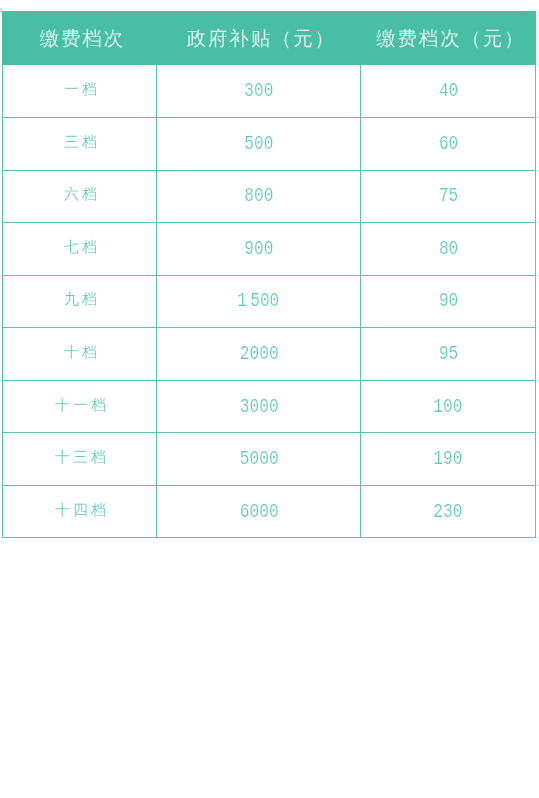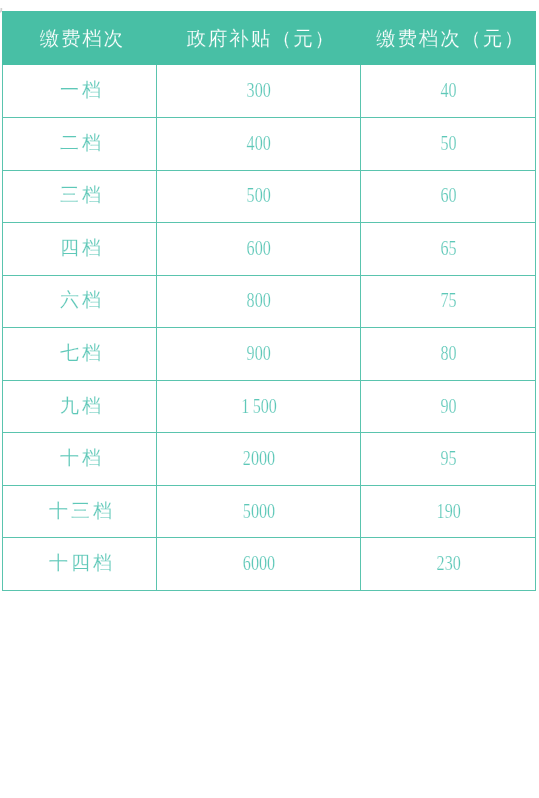--- a/index.html
+++ b/index.html
@@ -3,24 +3,24 @@
 <meta charset="utf-8">
 <style>
   html,body{margin:0;padding:0;background:#fff;}
   body{width:539px;height:798px;overflow:hidden;}
   .sheet{position:absolute;left:0;top:8px;width:539px;height:798px;background:#fff;}
   table.pay{position:absolute;left:2.3px;top:3.4px;border-collapse:collapse;table-layout:fixed;width:533px;
     font-family:"DejaVu Serif",serif;}
   col.c1{width:154px;} col.c2{width:204px;} col.c3{width:175px;}
   table.pay th{height:52px;background:#48bfa5;color:#fff;font-weight:normal;font-size:19.5px;
     letter-spacing:1.8px;line-height:1;padding:0;border:1px solid #48bfa5;text-indent:5px;-webkit-text-stroke:0.2px #48bfa5;}
-  table.pay td{height:51.57px;color:#5ec8b8;font-size:19px;text-align:center;line-height:1;padding:0;
+  table.pay td{height:51.57px;color:#5ec8b8;font-size:15px;text-align:center;line-height:1;padding:0;
     border:1px solid #5ac4ae;}
   table.pay td.tier{letter-spacing:3px;text-indent:4.5px;position:relative;top:-1.5px;-webkit-text-stroke:0.15px #fff;}
-  table.pay td.num{font-family:Liberation Serif, serif;font-size:21px;letter-spacing:0px;position:relative;top:-0.5px;-webkit-text-stroke:0.22px #fff;}
+  table.pay td.num{font-family:Liberation Mono, monospace;font-size:21px;letter-spacing:0px;position:relative;top:-0.5px;-webkit-text-stroke:0.22px #fff;}
   table.pay td.num span{display:inline-block;transform:scaleX(0.77);}
   .topleft-mark{position:absolute;left:0;top:0;width:5px;height:5px;overflow:hidden;z-index:5;line-height:0;}
   .topleft-mark svg{display:block;}
   .bottom-strip{position:absolute;left:250px;top:794px;width:37px;height:6px;background:#f7f7f7;}
   .bottom-strip .tick{position:absolute;top:0;width:1px;height:6px;background:#9a9a9a;}
   .bottom-strip .tick.l{left:0;}
   .bottom-strip .tick.r{left:36px;}
 </style>
 </head>
 <body>
@@ -39,53 +39,48 @@
       <th>缴费档次（元）</th>
     </tr>
       </thead>
     <tbody id="tbody">
         <tr>
           <td class="tier">一档</td>
           <td class="num"><span>300</span></td>
           <td class="num"><span>40</span></td>
         </tr>
         <tr>
-          <td class="tier">二档</td>
-          <td class="num"><span>400</span></td>
-          <td class="num"><span>50</span></td>
-        </tr>
-        <tr>
           <td class="tier">三档</td>
           <td class="num"><span>500</span></td>
           <td class="num"><span>60</span></td>
-        </tr>
-        <tr>
-          <td class="tier">四档</td>
-          <td class="num"><span>600</span></td>
-          <td class="num"><span>65</span></td>
         </tr>
         <tr>
           <td class="tier">六档</td>
           <td class="num"><span>800</span></td>
           <td class="num"><span>75</span></td>
         </tr>
         <tr>
           <td class="tier">七档</td>
           <td class="num"><span>900</span></td>
           <td class="num"><span>80</span></td>
         </tr>
         <tr>
           <td class="tier">九档</td>
           <td class="num"><span>1 500</span></td>
           <td class="num"><span>90</span></td>
         </tr>
         <tr>
           <td class="tier">十档</td>
           <td class="num"><span>2000</span></td>
           <td class="num"><span>95</span></td>
+        </tr>
+        <tr>
+          <td class="tier">十一档</td>
+          <td class="num"><span>3000</span></td>
+          <td class="num"><span>100</span></td>
         </tr>
         <tr>
           <td class="tier">十三档</td>
           <td class="num"><span>5000</span></td>
           <td class="num"><span>190</span></td>
         </tr>
         <tr>
           <td class="tier">十四档</td>
           <td class="num"><span>6000</span></td>
           <td class="num"><span>230</span></td>

